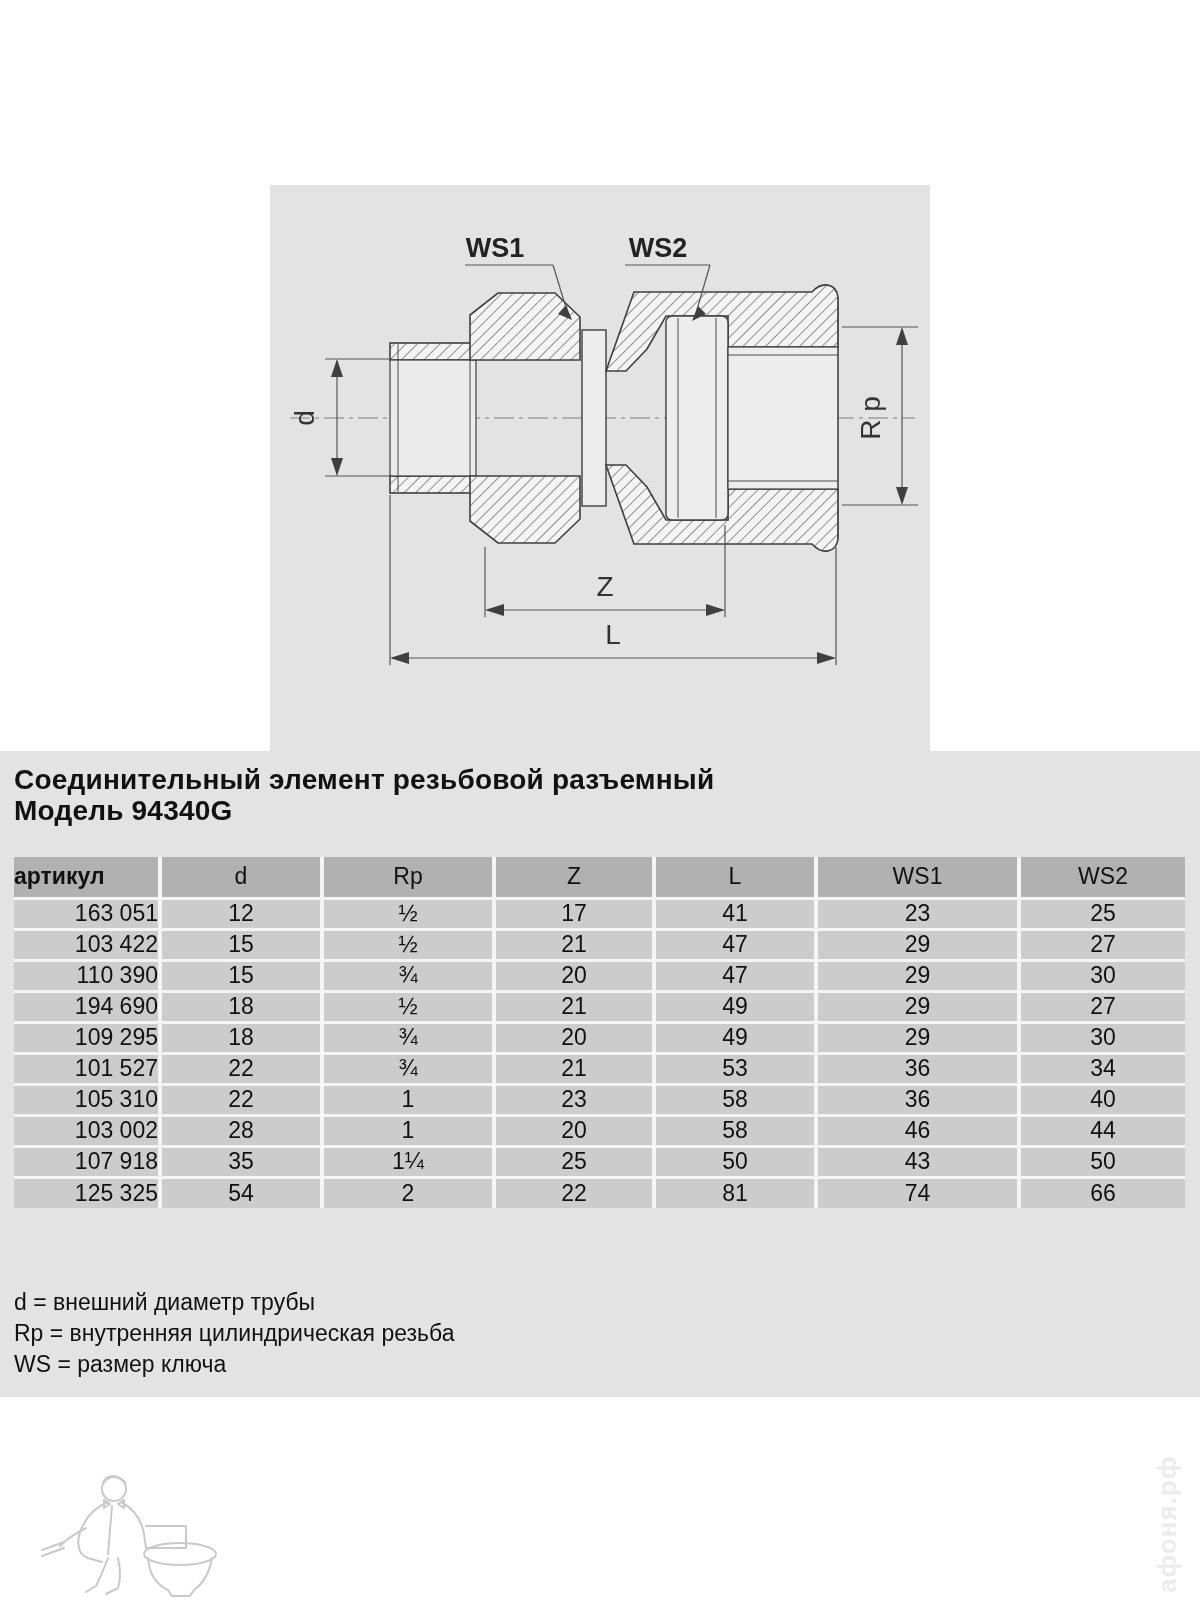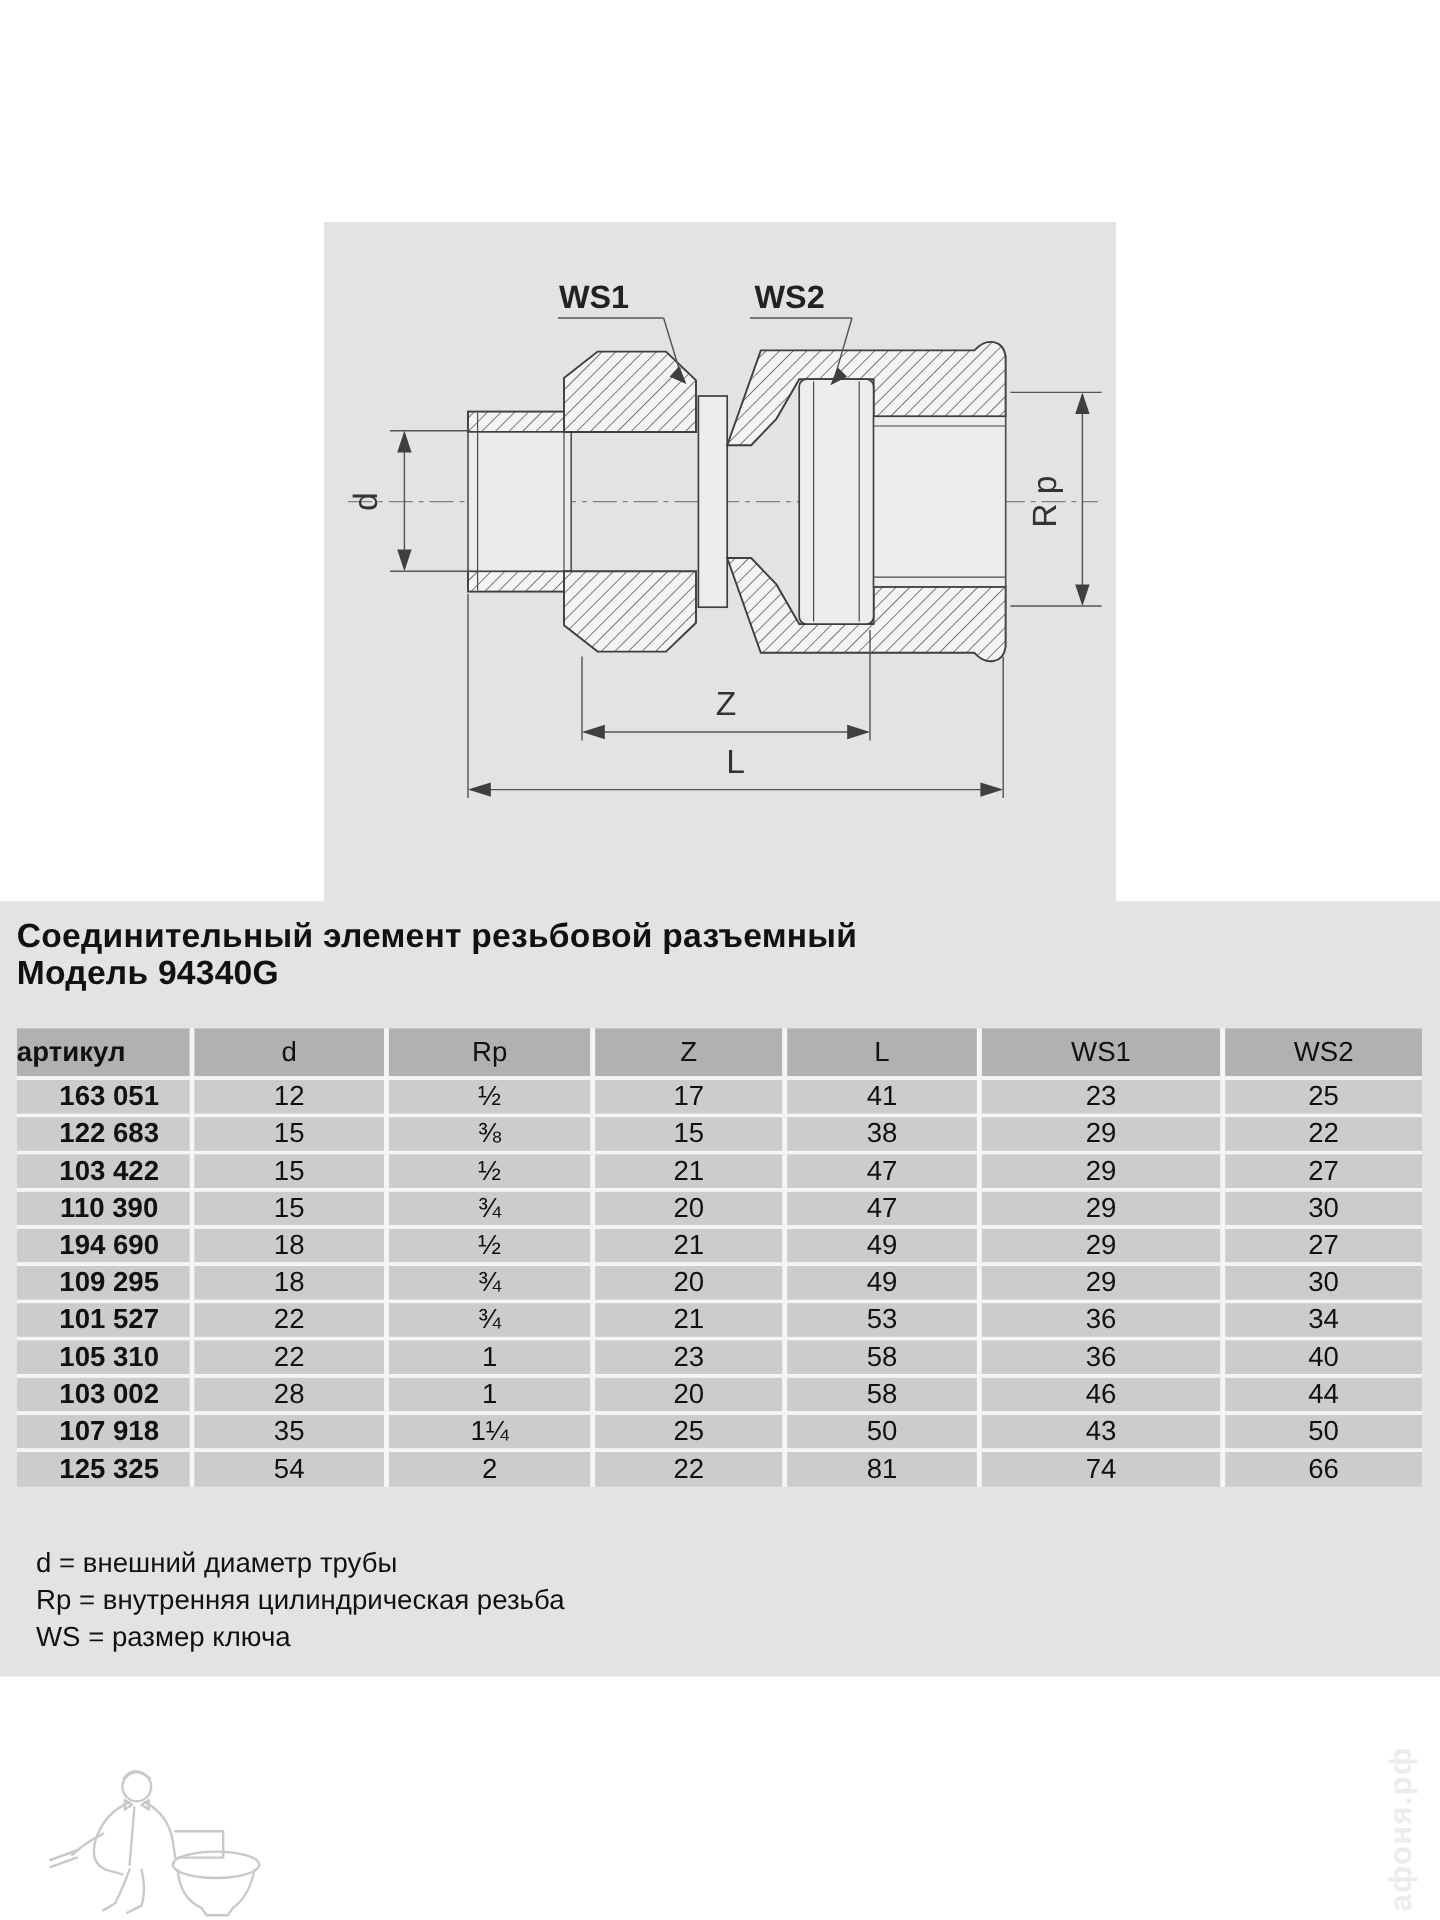--- a/index.html
+++ b/index.html
@@ -28,24 +28,24 @@
   }
   .spec-table th, .spec-table td {
     font-size: 23px; text-align: center; vertical-align: middle;
     border-right: 4px solid #f5f5f5; overflow: hidden; white-space: nowrap;
   }
   .spec-table th { background: #b1b1b1; height: 41px; font-weight: normal; border-bottom: 3px solid #f5f5f5; }
   .spec-table td { background: #cccccc; height: 31px; border-bottom: 3px solid #f5f5f5; }
   .spec-table tr > *:last-child { border-right: none; }
   .spec-table tbody tr:last-child td { border-bottom: none; }
   .spec-table th.col-article { text-align: left; font-weight: bold; }
-  .spec-table td.col-article { text-align: center; padding-left: 10px; font-weight: bold; }
-
-  
-  .notes-block { position: absolute; left: 14px; top: 536px; margin-left: 16px; }
+  .spec-table td.col-article { text-align: right; padding-left: 10px; font-weight: normal; }
+
+  
+  .notes-block { position: absolute; left: 14px; top: 536px; }
   .note-line { font-size: 23px; line-height: 31px; }
 
   
   .plumber-mark { position: absolute; left: 22px; top: 1462px; width: 230px; height: 138px; }
   .site-mark {
     position: absolute; left: 1152px; top: 1478px; height: 115px; width: 40px;
     writing-mode: vertical-rl; transform: rotate(180deg);
     font-size: 26px; font-weight: bold; color: #ececec; letter-spacing: 1px;
     text-align: center;
   }
@@ -167,29 +167,20 @@
         <tr>
           <td class="col-article">163 051</td>
           <td class="">12</td>
           <td class="">½</td>
           <td class="">17</td>
           <td class="">41</td>
           <td class="">23</td>
           <td class="">25</td>
         </tr>
         <tr>
-          <td class="col-article">122 683</td>
-          <td class="">15</td>
-          <td class="">⅜</td>
-          <td class="">15</td>
-          <td class="">38</td>
-          <td class="">29</td>
-          <td class="">22</td>
-        </tr>
-        <tr>
           <td class="col-article">103 422</td>
           <td class="">15</td>
           <td class="">½</td>
           <td class="">21</td>
           <td class="">47</td>
           <td class="">29</td>
           <td class="">27</td>
         </tr>
         <tr>
           <td class="col-article">110 390</td>

